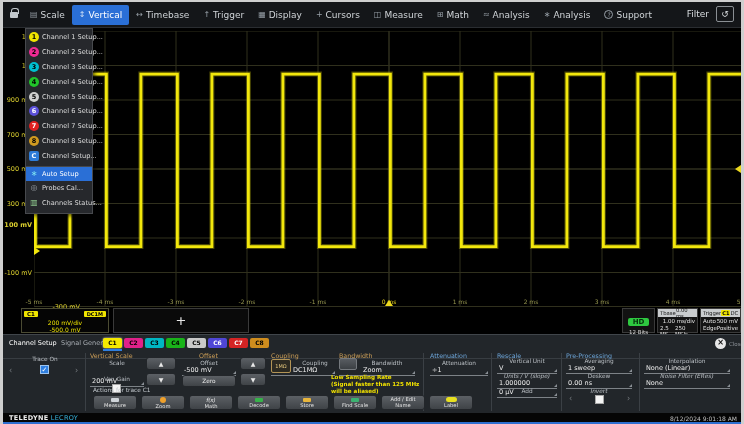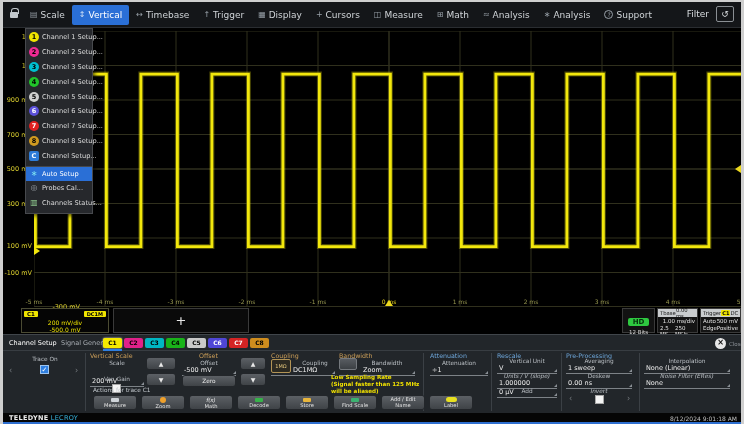--- a/index.html
+++ b/index.html
@@ -69,21 +69,21 @@
   #tb-box { left:654px; top:306px; width:41px; height:25px; }
   #tr-box { left:697px; top:306px; width:41px; height:25px; }
   .sumhead { display:flex; justify-content:space-between; align-items:center; background:#c9ccce; color:#151515;
            font-size:5.3px; height:8px; padding:0 2px; }
   .sumrow { display:flex; justify-content:space-between; padding:0 2px; margin-top:1px; }
   .trchip { background:#f0e500; color:#000; font-weight:bold; font-size:5px; padding:0 1px; border-radius:1px; }
 
   
   #dialog { position:absolute; left:0; top:332px; width:100%; height:79px; background:#22262a;
            border-top:1px solid #40454a; z-index:20; }
-  #tabrow { position:absolute; left:0; top:0; width:100%; height:16px; border-bottom:1px solid #383d42; }
+  #tabrow { position:absolute; left:0; top:0; width:100%; height:24px; border-bottom:1px solid #383d42; }
   .tab { position:absolute; top:4px; font-size:6.5px; color:#a8adb3; }
   .tab.active { color:#fff; }
   #chips { position:absolute; left:100px; top:3px; display:flex; gap:2px; }
   .chip { width:19px; height:10px; border-radius:2px; font-size:6px; font-weight:bold; text-align:center; line-height:10px; }
   .chip.chipa { box-shadow:0 0 2px #ffe; }
   #chip-underline { position:absolute; left:100px; top:14px; width:19px; height:2px; background:#2f7fe0; }
   #dlg-close { position:absolute; left:712px; top:3px; width:11px; height:11px; border-radius:50%; background:#e8e8e8;
            color:#111; font-size:8px; line-height:10px; text-align:center; font-weight:bold; }
   #dlg-close-label { position:absolute; left:726px; top:6px; font-size:5.5px; color:#8d9298; }
 
@@ -208,21 +208,21 @@
         <path d="M0 43.1 L1.4 43.1 L1.4 215.6 L35.9 215.6 L35.9 43.1 L72.4 43.1 L72.4 215.6 L106.9 215.6 L106.9 43.1 L143.4 43.1 L143.4 215.6 L177.9 215.6 L177.9 43.1 L214.4 43.1 L214.4 215.6 L248.9 215.6 L248.9 43.1 L285.4 43.1 L285.4 215.6 L319.9 215.6 L319.9 43.1 L356.4 43.1 L356.4 215.6 L390.9 215.6 L390.9 43.1 L427.4 43.1 L427.4 215.6 L461.9 215.6 L461.9 43.1 L498.4 43.1 L498.4 215.6 L532.9 215.6 L532.9 43.1 L569.4 43.1 L569.4 215.6 L603.9 215.6 L603.9 43.1 L640.4 43.1 L640.4 215.6 L674.9 215.6 L674.9 43.1 L710 43.1" fill="none" stroke="#f2e70c" stroke-width="5" stroke-opacity="0.3"></path>
         <path d="M0 43.1 L1.4 43.1 L1.4 215.6 L35.9 215.6 L35.9 43.1 L72.4 43.1 L72.4 215.6 L106.9 215.6 L106.9 43.1 L143.4 43.1 L143.4 215.6 L177.9 215.6 L177.9 43.1 L214.4 43.1 L214.4 215.6 L248.9 215.6 L248.9 43.1 L285.4 43.1 L285.4 215.6 L319.9 215.6 L319.9 43.1 L356.4 43.1 L356.4 215.6 L390.9 215.6 L390.9 43.1 L427.4 43.1 L427.4 215.6 L461.9 215.6 L461.9 43.1 L498.4 43.1 L498.4 215.6 L532.9 215.6 L532.9 43.1 L569.4 43.1 L569.4 215.6 L603.9 215.6 L603.9 43.1 L640.4 43.1 L640.4 215.6 L674.9 215.6 L674.9 43.1 L710 43.1" fill="none" stroke="#f2e70c" stroke-width="2.8" stroke-opacity="1"></path>
       </svg>
   <div id="labels">
         <div class="ylab" style="top: 31px;">1.3</div>
         <div class="ylab" style="top: 59.5px;">1.1</div>
         <div class="ylab" style="top: 94px;">900 mV</div>
         <div class="ylab" style="top: 128.5px;">700 mV</div>
         <div class="ylab" style="top: 163px;">500 mV</div>
         <div class="ylab" style="top: 197.5px;">300 mV</div>
-        <div class="ylab" style="top: 240px;">100 mV</div>
+        <div class="ylab" style="top: 219px; font-weight: bold;">100 mV</div>
         <div class="ylab" style="top: 266.5px;">-100 mV</div>
         <div class="ylab" style="top: 301px; margin-left: 48px;">-300 mV</div>
         <div class="xlab" style="left: 16px;">-5 ms</div>
         <div class="xlab" style="left: 87px;">-4 ms</div>
         <div class="xlab" style="left: 158px;">-3 ms</div>
         <div class="xlab" style="left: 229px;">-2 ms</div>
         <div class="xlab" style="left: 300px;">-1 ms</div>
         <div class="xlab xzero" style="left: 371px;">0 ms</div>
         <div class="xlab" style="left: 442px;">1 ms</div>
         <div class="xlab" style="left: 513px;">2 ms</div>

